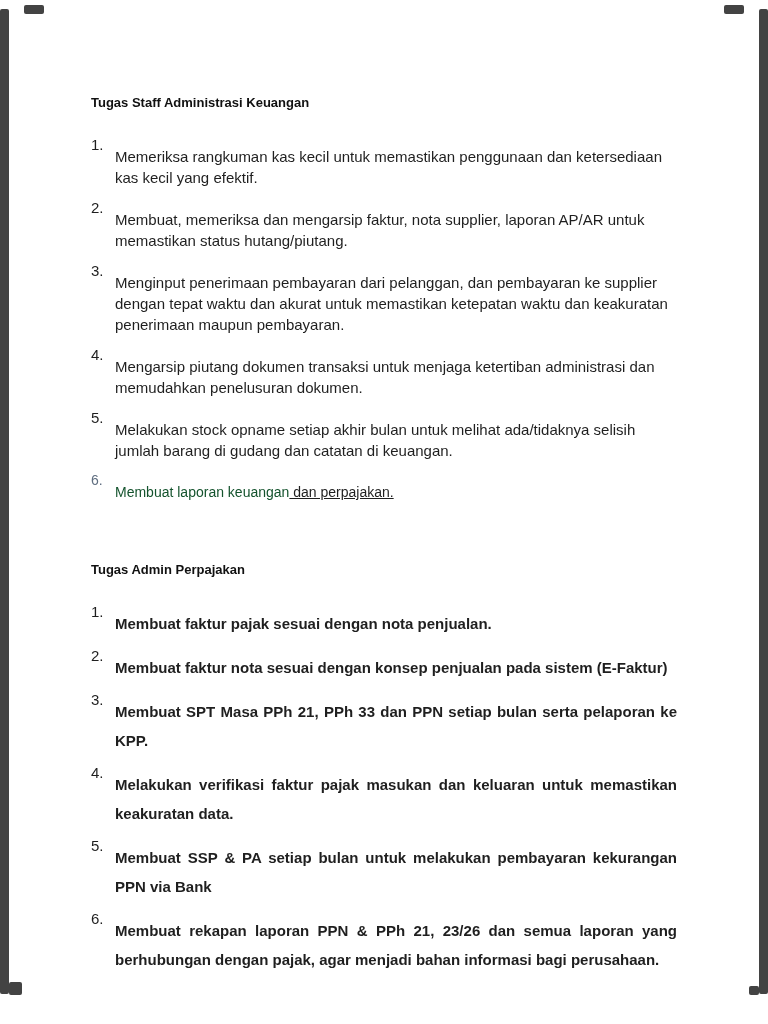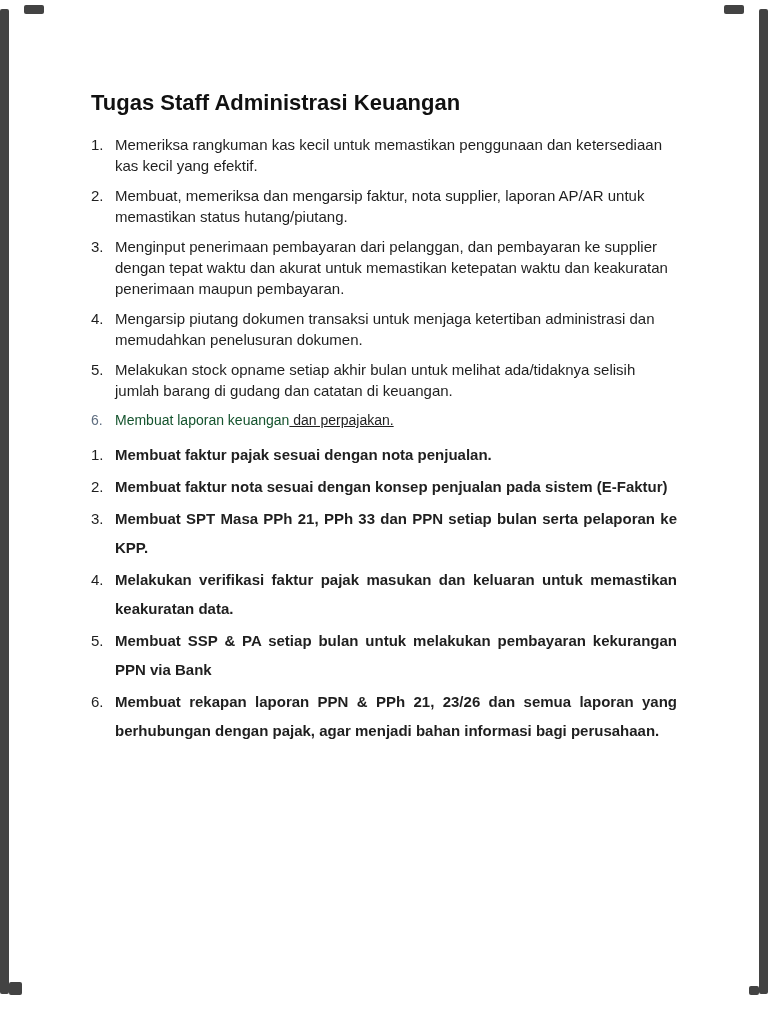--- a/index.html
+++ b/index.html
@@ -24,34 +24,34 @@
   .mark-br { right: 9px;  top: 986px; width: 10px; height: 9px; }
 
   .content {
     position: absolute;
     left: 91px;
     top: 92px;
     width: 586px;
   }
 
   .sec-title {
-    font-size: 22px;
+    font-size: 13px;
     font-weight: bold;
     line-height: 22px;
     color: #111111;
   }
   .t1 { margin-bottom: 20px; }
   .t2 { margin-top: 56px; margin-bottom: 16px; }
 
   .item {
     display: flex;
     font-size: 15px;
   }
   .num  { flex: 0 0 24px; width: 24px; }
-  .txt  { flex: 1; }
+  .txt  { flex: 1; margin-top: 12px; }
 
   .list1 .item { line-height: 21px; margin-bottom: 9px; }
 
   .list2 .item { line-height: 29px; margin-bottom: 3px; }
   .list2 .txt  { text-align: justify; text-align-last: left; font-weight: bold; }
 
   .item-small { font-size: 14px; }
   .muted { color: #5f6e80; }
   .link  { color: #14532d; text-decoration: none; cursor: pointer; }
   .rest  { color: #1f1f1f; text-decoration: underline; }
@@ -99,20 +99,21 @@
         <span class="txt">Melakukan stock opname setiap akhir bulan untuk melihat ada/tidaknya selisih jumlah barang di gudang dan catatan di keuangan.</span>
       </div>
 
       <div class="item item-small">
         <span class="num muted">6.</span>
         <span class="txt"><span class="link">Membuat laporan keuangan</span><span class="rest"> dan perpajakan.</span></span>
       </div>
 
     </div>
 
+    <h1 class="sec-title t2">Tugas Admin Perpajakan</h1>
 
     <div class="list list2">
 
       <div class="item">
         <span class="num">1.</span>
         <span class="txt">Membuat faktur pajak sesuai dengan nota penjualan.</span>
       </div>
 
       <div class="item">
         <span class="num">2.</span>

